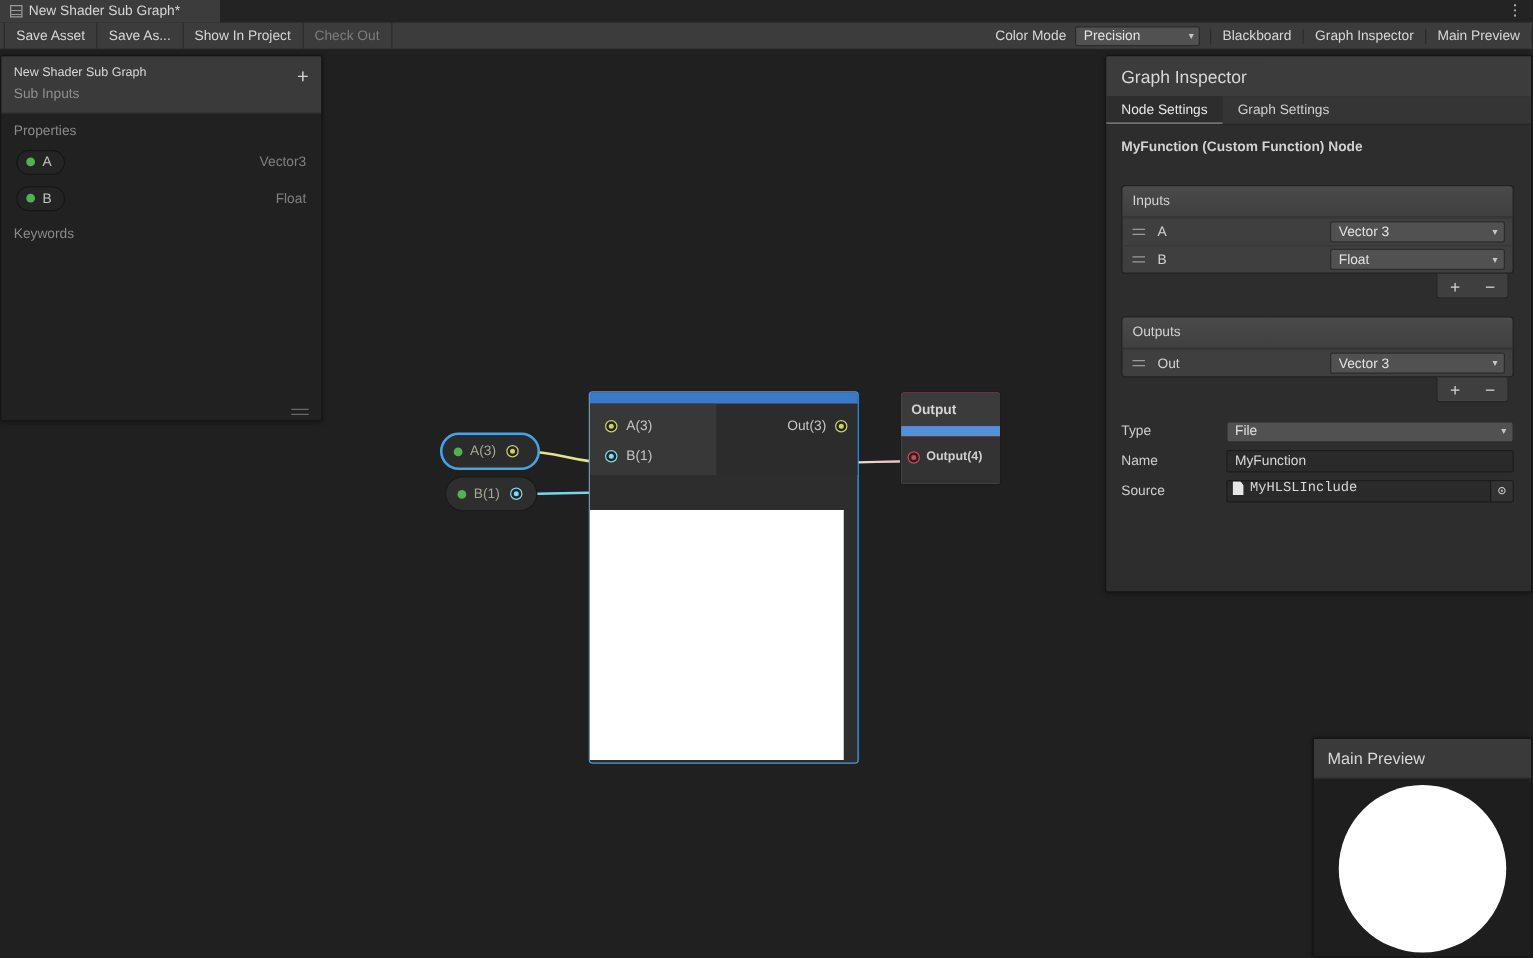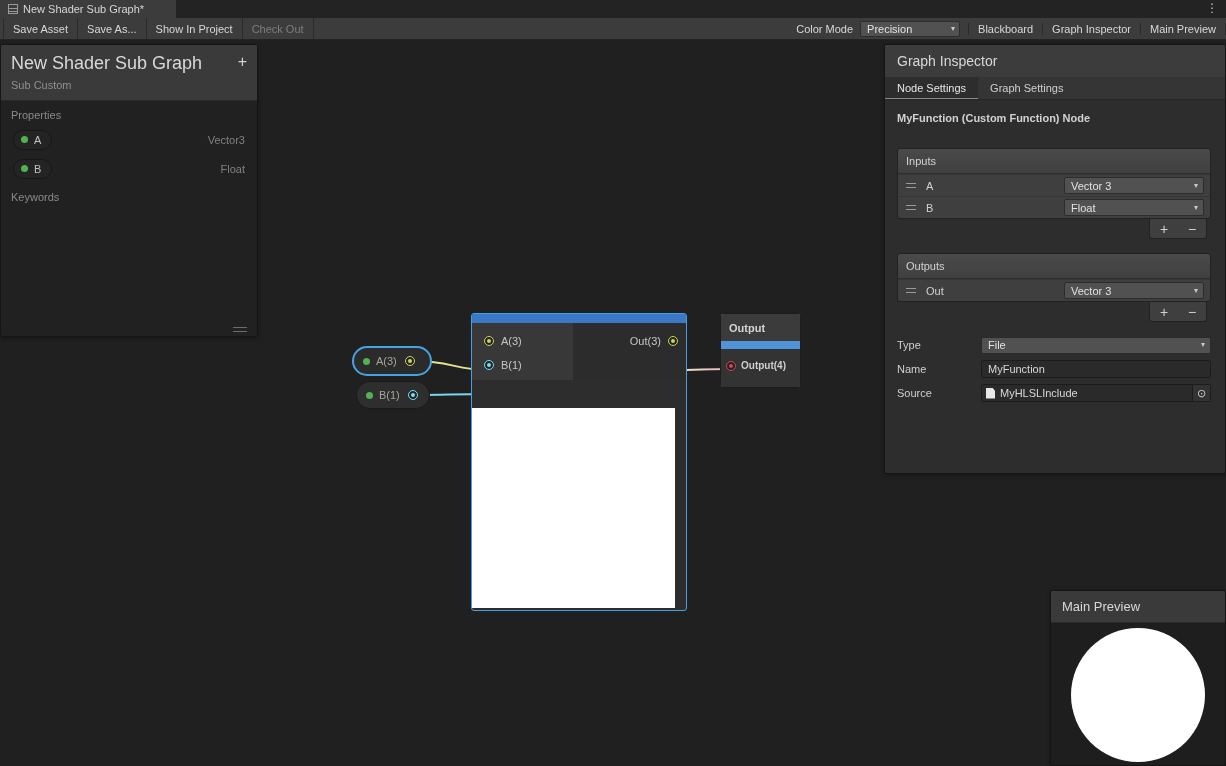--- a/index.html
+++ b/index.html
@@ -45,21 +45,21 @@
   }
   .tb-dd .dd-arrow { margin-left:auto; }
   .dd-arrow { font-size:8px; color:#c8c8c8; line-height:1; }
 
   
   .panel { position:absolute; border:1px solid #151515; border-radius:2px; overflow:hidden; box-shadow:0 1px 4px rgba(0,0,0,0.35); }
 
   
   .blackboard { left:0; top:44px; width:258px; height:293px; background:rgba(33,33,33,0.96); }
   .bb-header { background:#3a3a3a; padding:8px 10px 9px 10px; position:relative; border-bottom:1px solid #2a2a2a; }
-  .bb-title { font-size:18px; color:#d8d8d8; }
+  .bb-title { font-size:10px; color:#d8d8d8; }
   .bb-sub { font-size:11px; color:#8f8f8f; margin-top:5px; }
   .bb-plus { position:absolute; right:10px; top:8px; font-size:16px; color:#d2d2d2; cursor:default; }
   .bb-section { font-size:11px; color:#8a8a8a; padding:8px 10px 4px 10px; }
   .bb-row { position:relative; height:29px; display:flex; align-items:center; }
   .bb-pill {
     display:inline-flex; align-items:center; height:20px; margin-left:12px;
     background:#242424; border:1px solid #161616; border-radius:11px; padding:0 10px 0 7px;
     color:#c2c2c2;
   }
   .bb-dot { width:7px; height:7px; border-radius:50%; background:#52b152; margin-right:6px; }
@@ -97,21 +97,21 @@
   .field-row { display:flex; align-items:center; margin:6px 14px 0 12px; height:18px; }
   .field-row.type { margin-top:14px; }
   .field-label { width:84px; color:#cfcfcf; }
   .dd.grow { margin-left:0; flex:1; width:auto; }
   .textfield {
     flex:1; height:18px; background:#2a2a2a; border:1px solid #1c1c1c; border-radius:2px;
     display:flex; align-items:center; padding:0 6px; color:#d8d8d8;
   }
   .objfield {
     flex:1; height:18px; background:#2a2a2a; border:1px solid #1c1c1c; border-radius:2px;
-    display:flex; align-items:center; padding:0 0 0 4px; color:#d8d8d8; position:relative;
+    display:flex; align-items:flex-start; padding:0 0 0 4px; color:#d8d8d8; position:relative;font-family:Liberation Mono, monospace;
   }
   .script-icon { width:9px; height:11px; background:#e8e8e8; margin-right:5px;
     clip-path:polygon(0 0, 70% 0, 100% 30%, 100% 100%, 0 100%); }
   .obj-target { margin-left:auto; width:18px; height:16px; display:flex; align-items:center; justify-content:center;
     color:#cfcfcf; font-size:11px; border-left:1px solid #1c1c1c; background:#333333; }
 
   
   .preview { left:1050px; top:590px; width:176px; height:176px; background:#1e1e1e; }
   .pv-header { height:32px; background:#3a3a3a; display:flex; align-items:center; padding:0 11px; font-size:13px; color:#d8d8d8; border-bottom:1px solid #2a2a2a; }
   .pv-body { position:relative; height:143px; }
@@ -247,21 +247,21 @@
           <i></i>
         </span>
       <span>Output(4)</span>
     </div>
   </div>
 </div>
 
 <div class="panel blackboard">
   <div class="bb-header">
     <div class="bb-title">New Shader Sub Graph</div>
-    <div class="bb-sub">Sub Custom</div>
+    <div class="bb-sub">Sub Inputs</div>
     <span class="bb-plus">+</span>
   </div>
   <div class="bb-section">Properties</div>
   <div class="bb-row">
     <span class="bb-pill">
       <span class="bb-dot"></span>
       <span>A</span>
     </span>
     <span class="bb-type">Vector3</span>
   </div>

